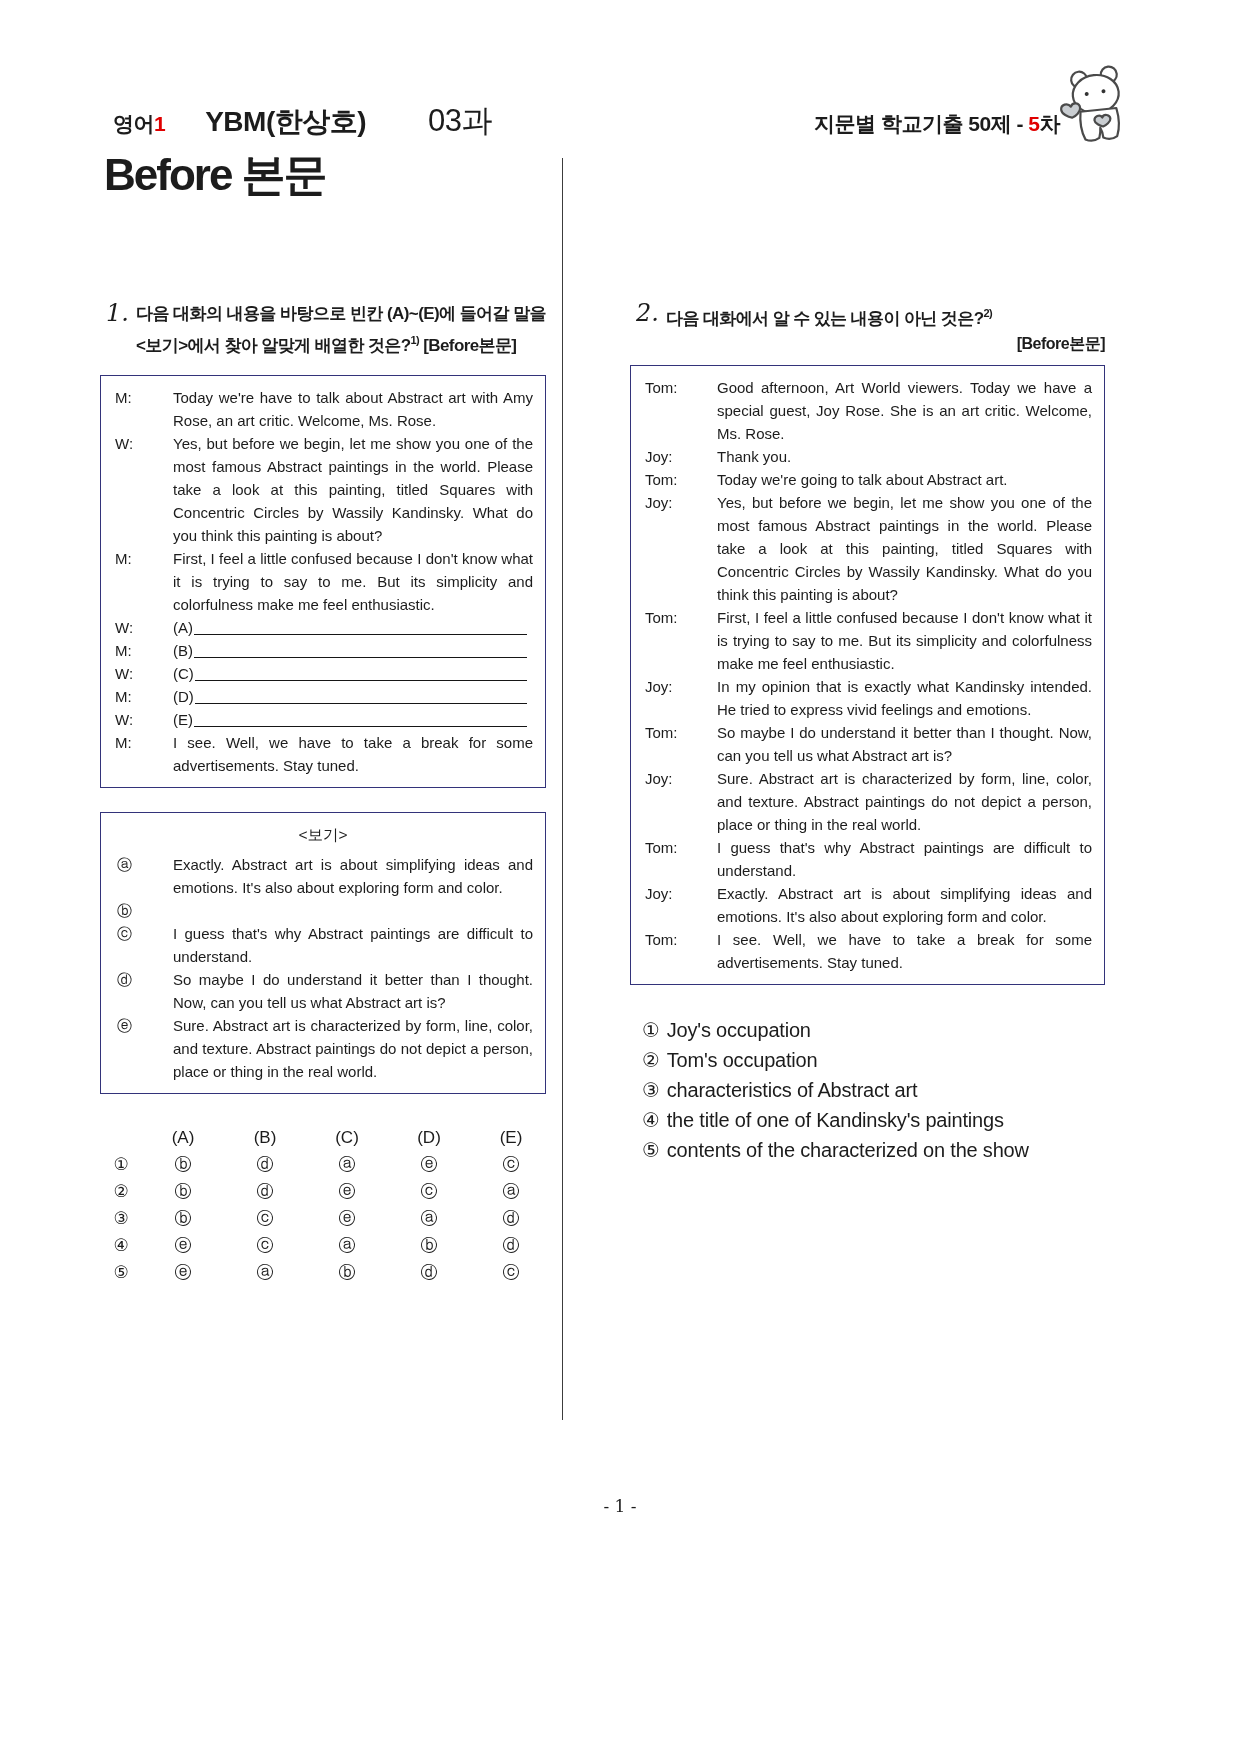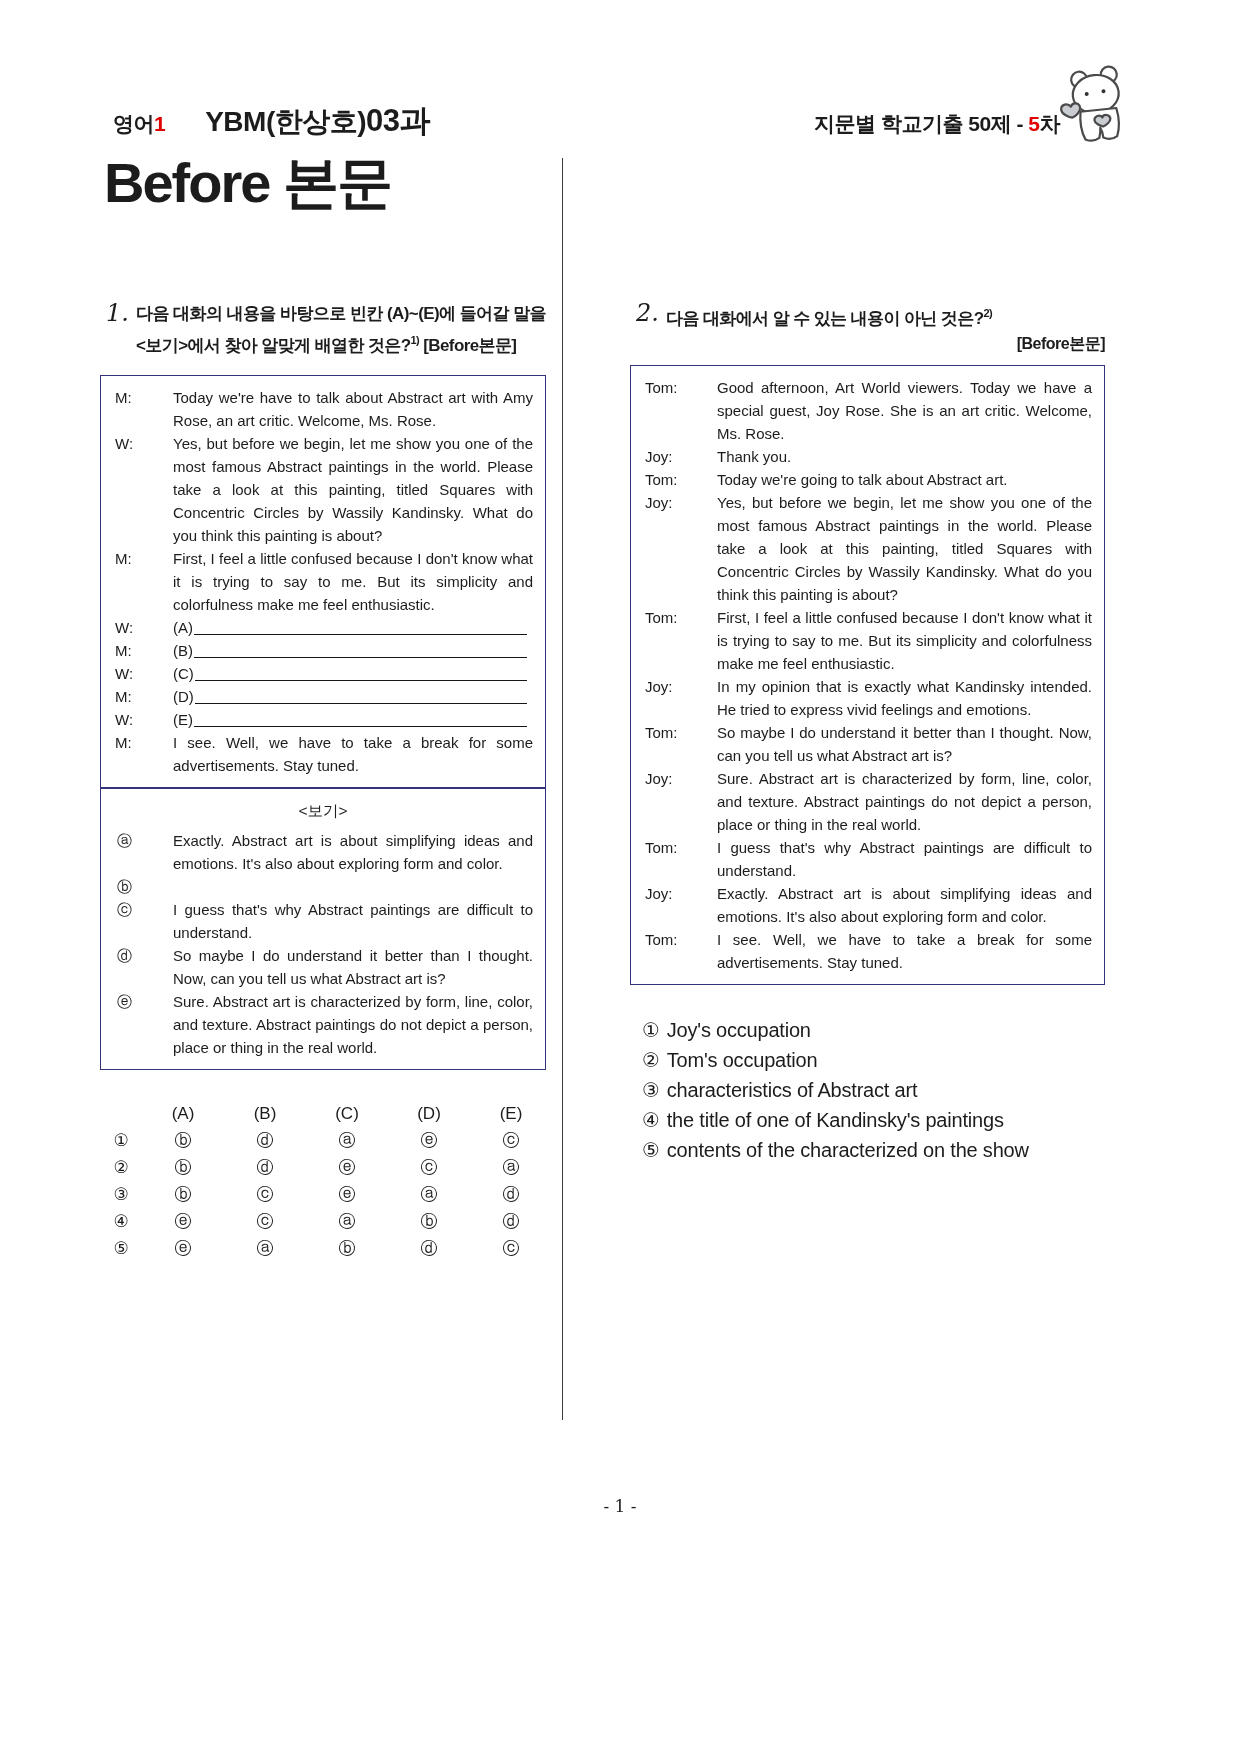--- a/index.html
+++ b/index.html
@@ -6,26 +6,26 @@
   body{
     width:1240px;height:1754px;position:relative;background:#ffffff;
     font-family:"Liberation Sans","DejaVu Sans",sans-serif;color:#1c1c1c;
     overflow:hidden;
   }
   
   .header-row{position:absolute;top:100px;left:100px;width:1040px;display:flex;align-items:baseline;}
   .hdr-subject{font-size:21px;font-weight:bold;margin-left:13px;letter-spacing:-0.5px;}
   .hdr-subject .red{color:#e00000;}
   .hdr-publisher{font-size:28px;font-weight:bold;margin-left:40px;letter-spacing:-0.5px;}
-  .hdr-lesson{font-size:31px;font-weight:bold;letter-spacing:-0.5px;}
+  .hdr-lesson{font-size:31px;font-weight:normal;margin-left:62px;letter-spacing:-0.5px;}
   .hdr-right{font-size:21px;font-weight:bold;margin-left:auto;margin-right:80px;letter-spacing:-0.5px;white-space:nowrap;}
   .hdr-right .red{color:#e00000;}
   .bear{position:absolute;top:56px;left:1038px;width:118px;height:100px;}
   
-  .page-title{position:absolute;top:146px;left:104px;font-size:56px;font-weight:bold;letter-spacing:-2px;}
+  .page-title{position:absolute;top:146px;left:104px;font-size:44px;font-weight:bold;letter-spacing:-2px;}
   
   .v-divider{position:absolute;left:562px;top:158px;width:1px;height:1262px;background:#3c3c3c;}
   
   .col-left{position:absolute;left:100px;top:300px;width:446px;}
   .col-right{position:absolute;left:630px;top:300px;width:475px;}
   
   .q-head{display:grid;grid-template-columns:36px 1fr;align-items:start;}
   .q-num{font-family:"DejaVu Serif","Liberation Serif",serif;font-style:italic;font-size:24px;line-height:27px;padding-left:6px;}
   .q-prompt{font-size:17px;font-weight:bold;line-height:27px;text-align:justify;letter-spacing:-0.6px;word-break:keep-all;}
   .q-prompt sup{font-size:11px;font-weight:bold;}
@@ -35,21 +35,21 @@
   .box{border:1.5px solid #33337a;padding:10px 12px;background:#fff;}
   .q1-box{margin-top:16px;}
   .q2-box{margin-top:10px;}
   .dlg-row{display:grid;grid-template-columns:60px 1fr;font-size:15px;line-height:23px;}
   .col-right .dlg-row{grid-template-columns:74px 1fr;}
   .dlg-speaker{padding-left:2px;}
   .dlg-text{text-align:justify;}
   .dlg-blank{display:flex;align-items:flex-end;}
   .blank-line{flex:1;border-bottom:1.5px solid #161616;margin:0 6px 4px 1px;height:1px;}
   
-  .bogi-box{}
+  .bogi-box{margin-top:24px;}
   .bogi-title{text-align:center;font-size:15.5px;line-height:24px;margin-bottom:6px;}
   .bogi-row{display:grid;grid-template-columns:60px 1fr;font-size:15px;line-height:23px;}
   .bogi-label{padding-left:4px;}
   .bogi-text{text-align:justify;}
   
   .ans-table{margin-top:30px;}
   .ans-row{display:grid;grid-template-columns:42px repeat(5,82px);font-size:17px;line-height:27px;}
   .ans-row .hcell{text-align:center;}
   .ans-row .ncell{text-align:center;}
   .ans-row .cell{text-align:center;letter-spacing:0;}

